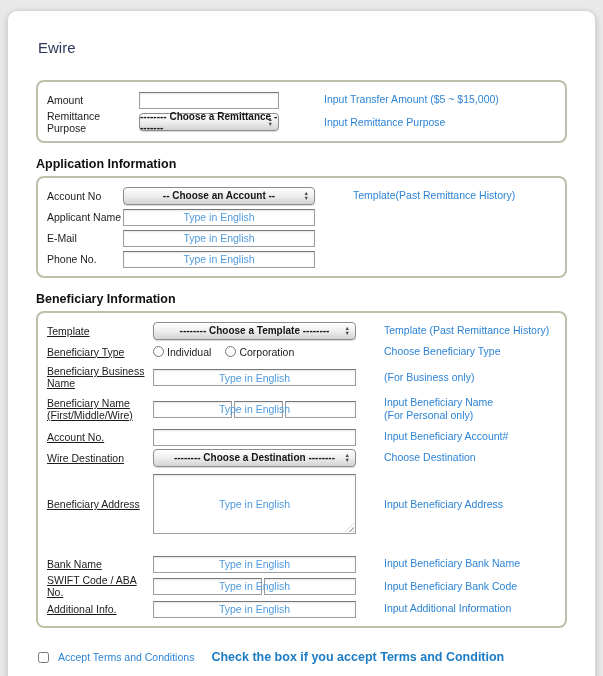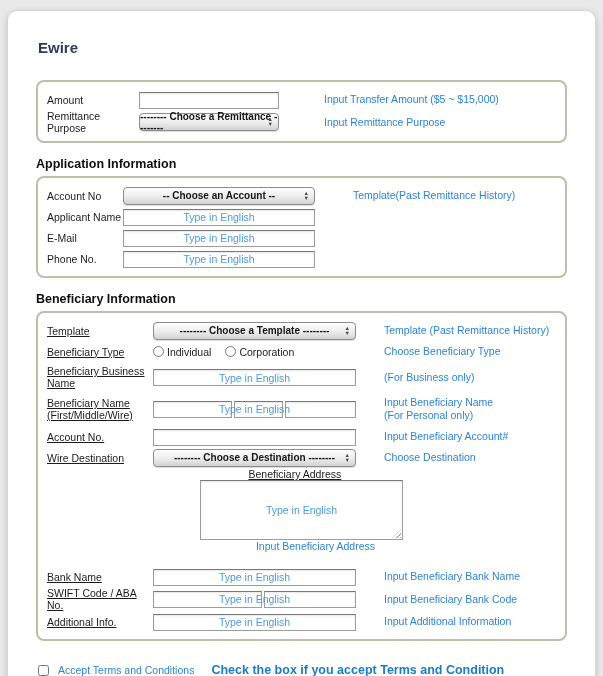--- a/index.html
+++ b/index.html
@@ -1,20 +1,20 @@
 <!DOCTYPE html>
 <html><head>
 <meta charset="utf-8">
 <style>
   html,body{margin:0;padding:0;background:#e9e9e9;font-family:"Liberation Sans",sans-serif;}
   .stage{width:603px;min-height:676px;margin:0 auto;position:relative;}
   .card{width:531px;margin:0 auto;position:relative;top:10px;background:#fff;
         border:1px solid #d6d6d6;border-radius:10px;box-shadow:0 2px 6px rgba(0,0,0,.18);
         padding:28px 28px 34px 28px;}
-  .title{font-size:15px;font-weight:bold;color:#2a3a58;margin:0 0 24px 2px;}
+  .title{font-size:15px;font-weight:normal;color:#2a3a58;margin:0 0 24px 2px;}
   .panel{border:2px solid #bac1a9;border-radius:8px;padding:7px 9px;background:#fff;}
   .sec-head{font-size:12.5px;font-weight:bold;color:#101010;margin:14px 0 5px 0;}
   .frow{display:flex;align-items:center;min-height:21px;}
   .frow .lbl{font-size:10.5px;color:#1c1c1c;line-height:12px;flex:none;}
   .frow .ctrl{flex:none;position:relative;}
   .frow .help{font-size:10.5px;color:#2e84d4;line-height:13px;flex:none;}
   
   .s1 .lbl{width:92px;} .s1 .ctrl{width:140px;} .s1 .help{margin-left:45px;}
   .s2 .lbl{width:76px;} .s2 .ctrl{width:192px;} .s2 .help{margin-left:38px;}
   .s3 .lbl{width:106px;text-decoration:underline;} .s3 .ctrl{width:203px;} .s3 .help{margin-left:28px;}
@@ -36,21 +36,21 @@
        background:#fff;resize:none;box-shadow:inset 0 1px 2px rgba(0,0,0,.10);font-family:"Liberation Sans",sans-serif;}
   .grip{position:absolute;right:2px;bottom:2px;width:9px;height:9px;
        background:repeating-linear-gradient(135deg,#b5b5b5 0 1px,transparent 1px 3px);
        clip-path:polygon(100% 0,100% 100%,0 100%);}
   .radio-group{display:flex;align-items:center;gap:14px;}
   .radio-item{display:flex;align-items:center;gap:3px;}
   .radio-item input{width:11px;height:11px;margin:0;}
   .radio-item .rlbl{font-size:10.5px;color:#1c1c1c;}
   .row-business{min-height:30px;}
   .row-name{min-height:34px;}
-  .row-address{min-height:72px;flex-direction:column;}
+  .row-address{min-height:72px;}
   .row-bank{margin-top:13px;}
   .lbl2{display:block;}
   .terms{display:flex;align-items:center;margin:22px 0 0 2px;gap:9px;}
   .terms input{width:11px;height:11px;margin:0;}
   .terms .t-lbl{font-size:10.5px;color:#2e84d4;}
   .terms .t-note{font-size:12.5px;font-weight:bold;color:#1c7cc4;margin-left:8px;}
 </style>
 </head>
 <body>
 

